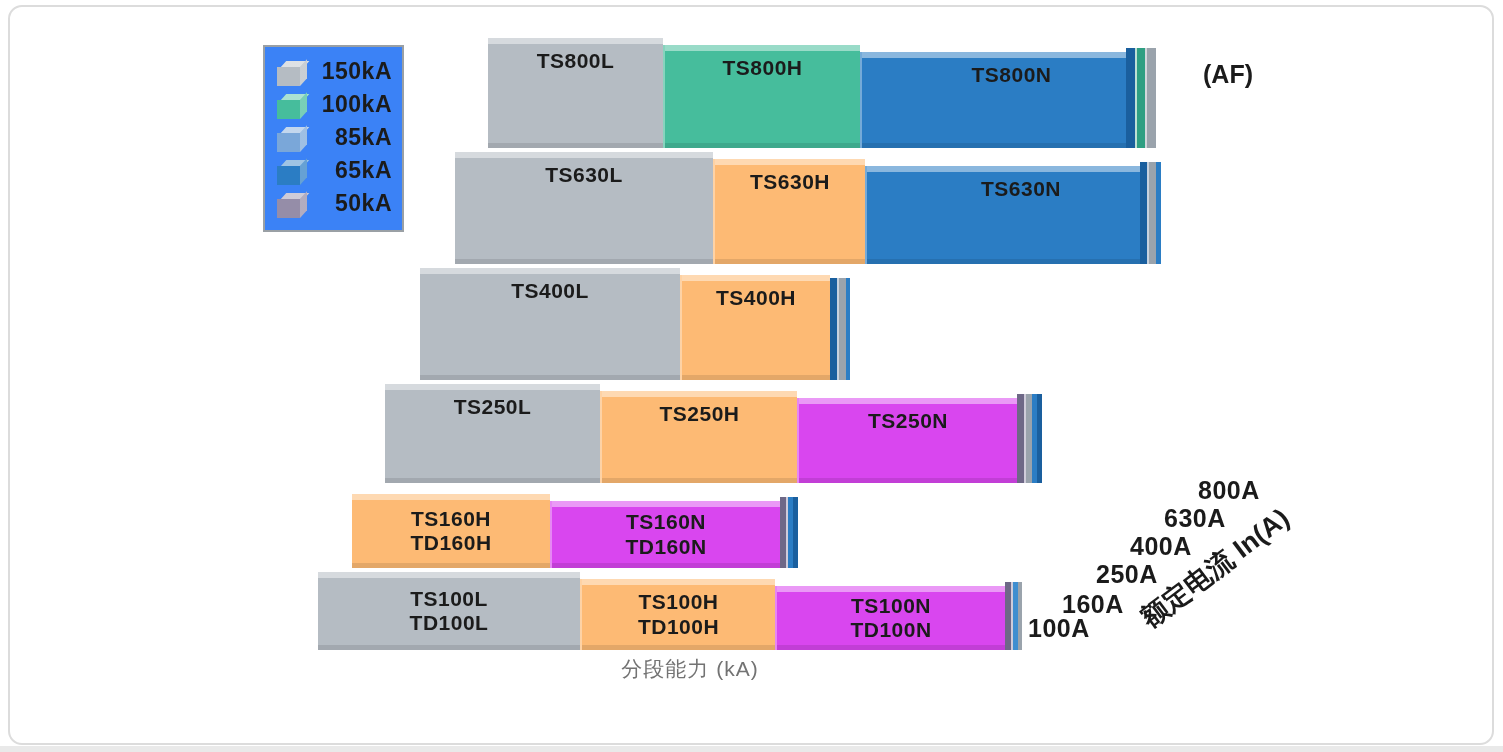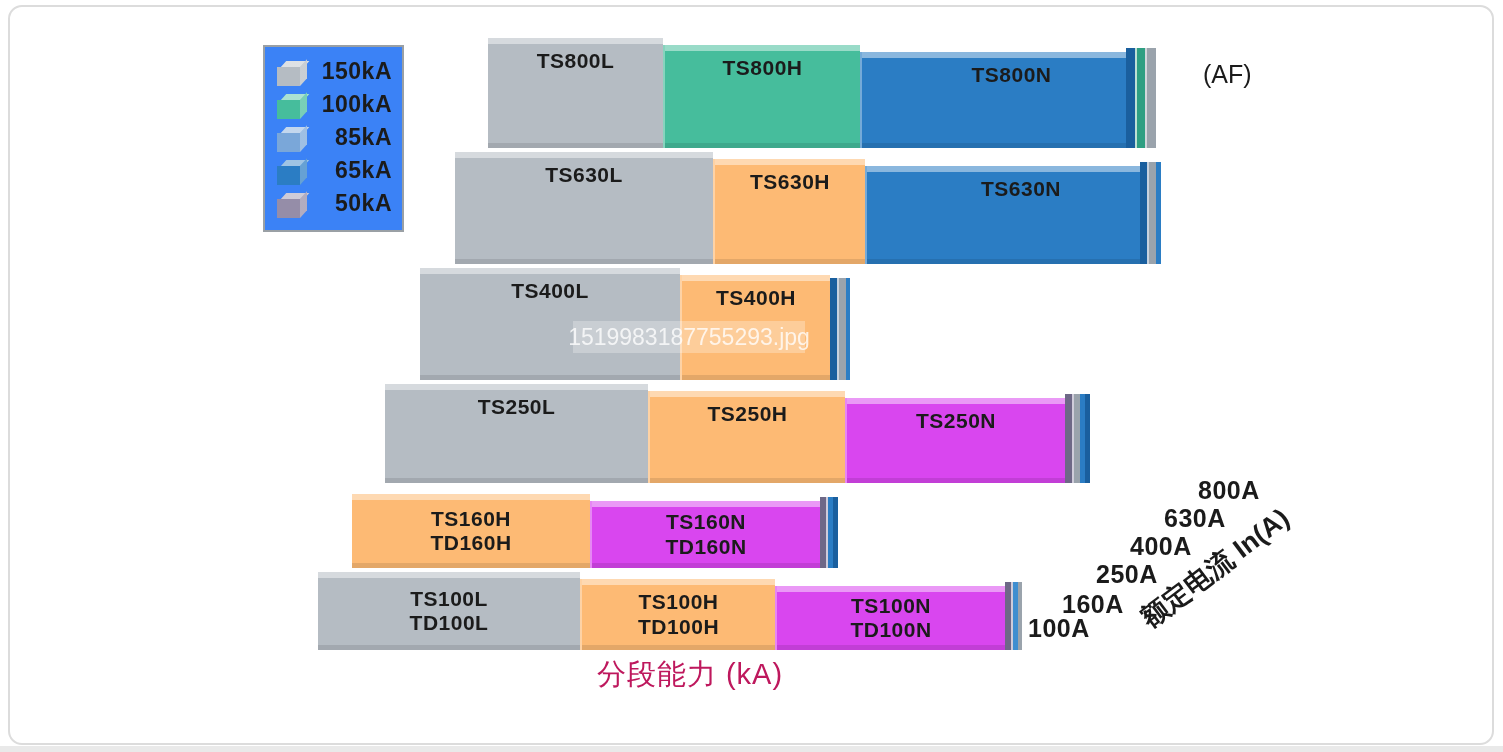--- a/index.html
+++ b/index.html
@@ -69,28 +69,28 @@
   .e160 i:nth-child(1){width:6px;background:#6e6887;}
   .e160 i:nth-child(2){width:2px;background:#cfccda;}
   .e160 i:nth-child(3){width:5px;background:#2b7dc4;}
   .e160 i:nth-child(4){width:5px;background:#1a5f9e;}
   .e100 i:nth-child(1){width:6px;background:#6e6887;}
   .e100 i:nth-child(2){width:2px;background:#cfccda;}
   .e100 i:nth-child(3){width:5px;background:#3f8ed0;}
   .e100 i:nth-child(4){width:4px;background:#9aa3ac;}
 
   
-  .af-label{position:absolute;left:1203px;top:60px;font-weight:normal;font-size:25px;}
+  .af-label{position:absolute;left:1203px;top:60px;font-weight:bold;font-size:25px;}
   .tick{position:absolute;font-weight:bold;font-size:25px;letter-spacing:.5px;}
   .t800{left:1198px;top:476px;} .t630{left:1164px;top:504px;} .t400{left:1130px;top:532px;}
   .t250{left:1096px;top:560px;} .t160{left:1062px;top:590px;} .t100{left:1028px;top:614px;}
   .depth-title{position:absolute;left:1090px;top:550px;width:250px;text-align:center;
                font-weight:bold;font-size:27px;transform:rotate(-37deg);}
   .x-title{position:absolute;left:540px;top:655px;width:300px;text-align:center;
-           font-weight:500;font-size:29px;color:#be185d;letter-spacing:1px;}
+           font-weight:500;font-size:21px;color:#737373;letter-spacing:1px;}
 
   
   .watermark{position:absolute;left:573px;top:321px;width:232px;height:32px;
              background:rgba(255,255,255,.28);color:rgba(255,255,255,.78);
              font-size:23px;display:flex;align-items:center;justify-content:center;}
 </style>
 </head>
 <body>
 
 <div class="canvas">
@@ -186,40 +186,40 @@
       </div>
     <div class="edge e400">
         <i></i>
         <i></i>
         <i></i>
         <i></i>
       </div>
   </div>
 
   <div class="row" style="left:385px;top:384px;height:99px;">
-    <div class="seg c-gray" style="width:263px">
+    <div class="seg c-gray" style="width:215px">
         <span class="lbl">TS250L</span>
       </div>
     <div class="seg c-lblue o1" style="width:197px">
         <span class="lbl">TS250H</span>
       </div>
     <div class="seg c-purp o2" style="width:220px">
         <span class="lbl">TS250N</span>
       </div>
     <div class="edge e250">
         <i></i>
         <i></i>
         <i></i>
         <i></i>
         <i></i>
       </div>
   </div>
 
   <div class="row center" style="left:352px;top:487px;height:81px;">
-    <div class="seg c-lblue o1" style="width:238px">
+    <div class="seg c-lblue o1" style="width:198px">
         <span class="lbl">TS160H
 TD160H</span>
       </div>
     <div class="seg c-purp o2" style="width:230px">
         <span class="lbl">TS160N
 TD160N</span>
       </div>
     <div class="edge e160">
         <i></i>
         <i></i>
@@ -252,14 +252,13 @@
   <div class="af-label">(AF)</div>
   <div class="tick t800">800A</div>
   <div class="tick t630">630A</div>
   <div class="tick t400">400A</div>
   <div class="tick t250">250A</div>
   <div class="tick t160">160A</div>
   <div class="tick t100">100A</div>
   <div class="depth-title">额定电流 In(A)</div>
   <div class="x-title">分段能力 (kA)</div>
 
-  <div class="watermark">1519983187755293.jpg</div>
 </div>
 
 </body></html>

